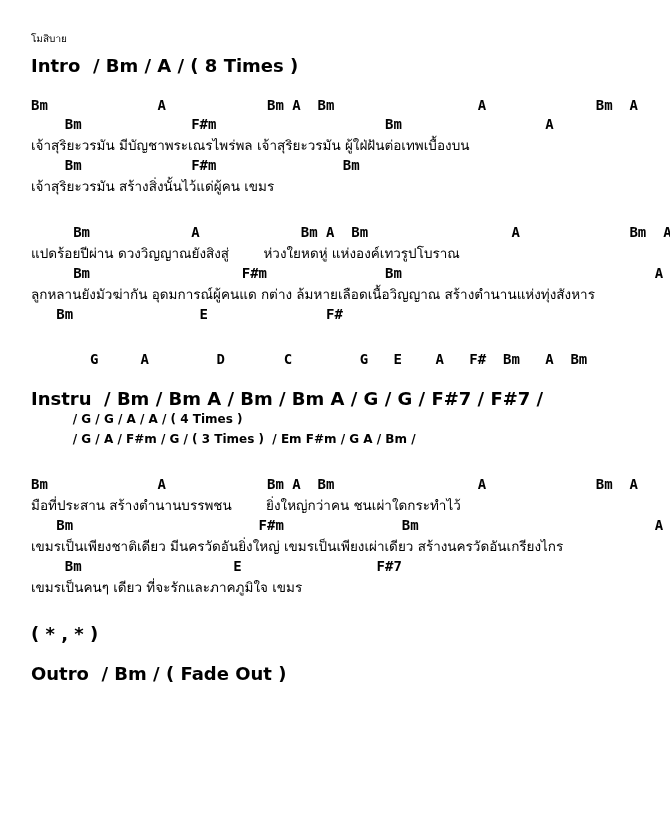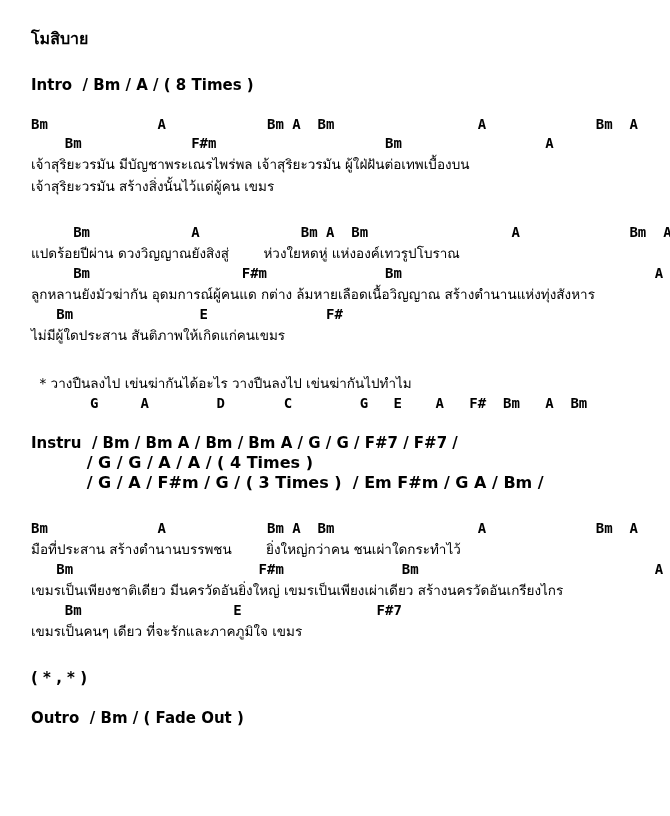--- a/index.html
+++ b/index.html
@@ -14,36 +14,36 @@
     color: #000000;
     overflow: hidden;
   }
   .sheet {
     padding: 30px 0 0 31px;
     box-sizing: border-box;
     width: 670px;
   }
   
   .title {
-    font-size: 16px;
+    font-size: 10px;
     line-height: 18px;
-    font-weight: bold;
-    margin-bottom: 27px;
+    font-weight: normal;
+    margin-bottom: 8px;
     white-space: pre;
   }
   
   .section-line {
-    font-size: 15px;
+    font-size: 18px;
     font-weight: bold;
     line-height: 20px;
     white-space: pre;
     font-family: "DejaVu Sans", "Liberation Sans", sans-serif;
   }
   .instru-cont {
-    font-size: 16px;
+    font-size: 12px;
     font-weight: bold;
     line-height: 20px;
     white-space: pre;
   }
   
   .chord-row {
     font-family: "DejaVu Sans Mono", "Liberation Mono", monospace;
     font-size: 14px;
     font-weight: bold;
     line-height: 19px;
@@ -71,38 +71,37 @@
   <div class="title">โมสิบาย</div>
 
   <div class="section-line">Intro  / Bm / A / ( 8 Times )</div>
 
   <div class="gap-md"></div>
 
   <div class="block">
     <div class="chord-row">Bm             A            Bm A  Bm                 A             Bm  A</div>
     <div class="chord-row">    Bm             F#m                    Bm                 A</div>
     <div class="lyric-row">เจ้าสุริยะวรมัน มีบัญชาพระเณรไพร่พล เจ้าสุริยะวรมัน ผู้ใฝ่ฝันต่อเทพเบื้องบน</div>
+    <div class="chord-row">    Bm             F#m               Bm</div>
     <div class="lyric-row">เจ้าสุริยะวรมัน สร้างสิ่งนั้นไว้แด่ผู้คน เขมร</div>
   </div>
 
   <div class="gap-lg"></div>
 
   <div class="block">
     <div class="chord-row">     Bm            A            Bm A  Bm                 A             Bm  A</div>
     <div class="lyric-row">แปดร้อยปีผ่าน ดวงวิญญาณยังสิงสู่        ห่วงใยหดหู่ แห่งองค์เทวรูปโบราณ</div>
     <div class="chord-row">     Bm                  F#m              Bm                              A</div>
     <div class="lyric-row">ลูกหลานยังมัวฆ่ากัน อุดมการณ์ผู้คนแด กต่าง ล้มหายเลือดเนื้อวิญญาณ สร้างตำนานแห่งทุ่งสังหาร</div>
     <div class="chord-row">   Bm               E              F#</div>
-    <div class="lyric-row">ไม่มีผู้ใดประสาน สันติภาพให้เกิดแก่คนเขมร</div>
   </div>
 
   <div class="gap-lg"></div>
 
   <div class="block">
-    <div class="lyric-row">  * วางปืนลงไป เข่นฆ่ากันได้อะไร วางปืนลงไป เข่นฆ่ากันไปทำไม</div>
     <div class="chord-row">       G     A        D       C        G   E    A   F#  Bm   A  Bm</div>
   </div>
 
   <div class="gap-md"></div>
 
   <div class="block">
     <div class="section-line">Instru  / Bm / Bm A / Bm / Bm A / G / G / F#7 / F#7 /</div>
     <div class="instru-cont">          / G / G / A / A / ( 4 Times )</div>
     <div class="instru-cont">          / G / A / F#m / G / ( 3 Times )  / Em F#m / G A / Bm /</div>
   </div>

